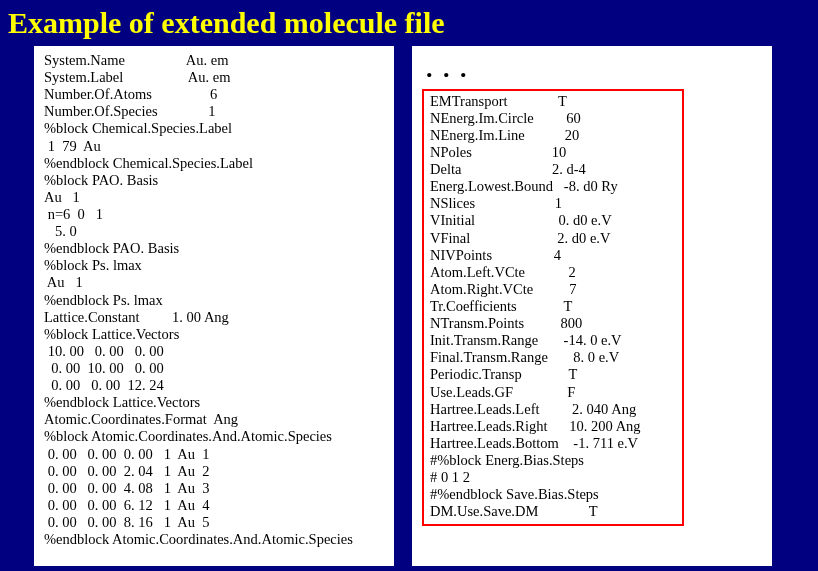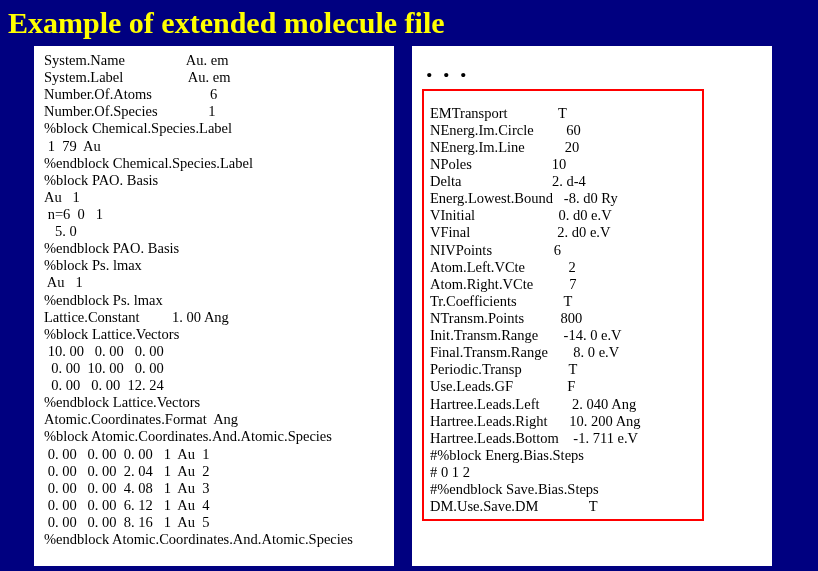--- a/index.html
+++ b/index.html
@@ -38,22 +38,22 @@
     position: relative;
   }
   .ellipsis {
     font-size: 26px;
     font-weight: bold;
     letter-spacing: 2px;
     padding: 2px 4px 4px 4px;
   }
   .redbox {
     border: 2px solid #ff0000;
-    padding: 14px 6px 4px 6px;
-    width: 282px;
+    padding: 2px 6px 4px 6px;
+    width: 262px;
   }
   .line { white-space: pre; }
 </style>
 </head>
 <body>
 
 <div class="title">Example of extended molecule file</div>
 
 <div class="panels">
   <div class="panel panel-left" id="left-panel">
@@ -89,23 +89,24 @@
     </div>
   <div class="panel panel-right">
     <div class="ellipsis">. . .</div>
     <div class="redbox" id="right-box">
         <div class="line">EMTransport              T</div>
         <div class="line">NEnerg.Im.Circle         60</div>
         <div class="line">NEnerg.Im.Line           20</div>
         <div class="line">NPoles                      10</div>
         <div class="line">Delta                         2. d-4</div>
         <div class="line">Energ.Lowest.Bound   -8. d0 Ry</div>
+        <div class="line">NSlices                      1</div>
         <div class="line">VInitial                       0. d0 e.V</div>
         <div class="line">VFinal                        2. d0 e.V</div>
-        <div class="line">NIVPoints                 6</div>
+        <div class="line">NIVPoints                 4</div>
         <div class="line">Atom.Left.VCte            2</div>
         <div class="line">Atom.Right.VCte          7</div>
         <div class="line">Tr.Coefficients             T</div>
         <div class="line">NTransm.Points          800</div>
         <div class="line">Init.Transm.Range       -14. 0 e.V</div>
         <div class="line">Final.Transm.Range       8. 0 e.V</div>
         <div class="line">Periodic.Transp             T</div>
         <div class="line">Use.Leads.GF               F</div>
         <div class="line">Hartree.Leads.Left         2. 040 Ang</div>
         <div class="line">Hartree.Leads.Right      10. 200 Ang</div>

